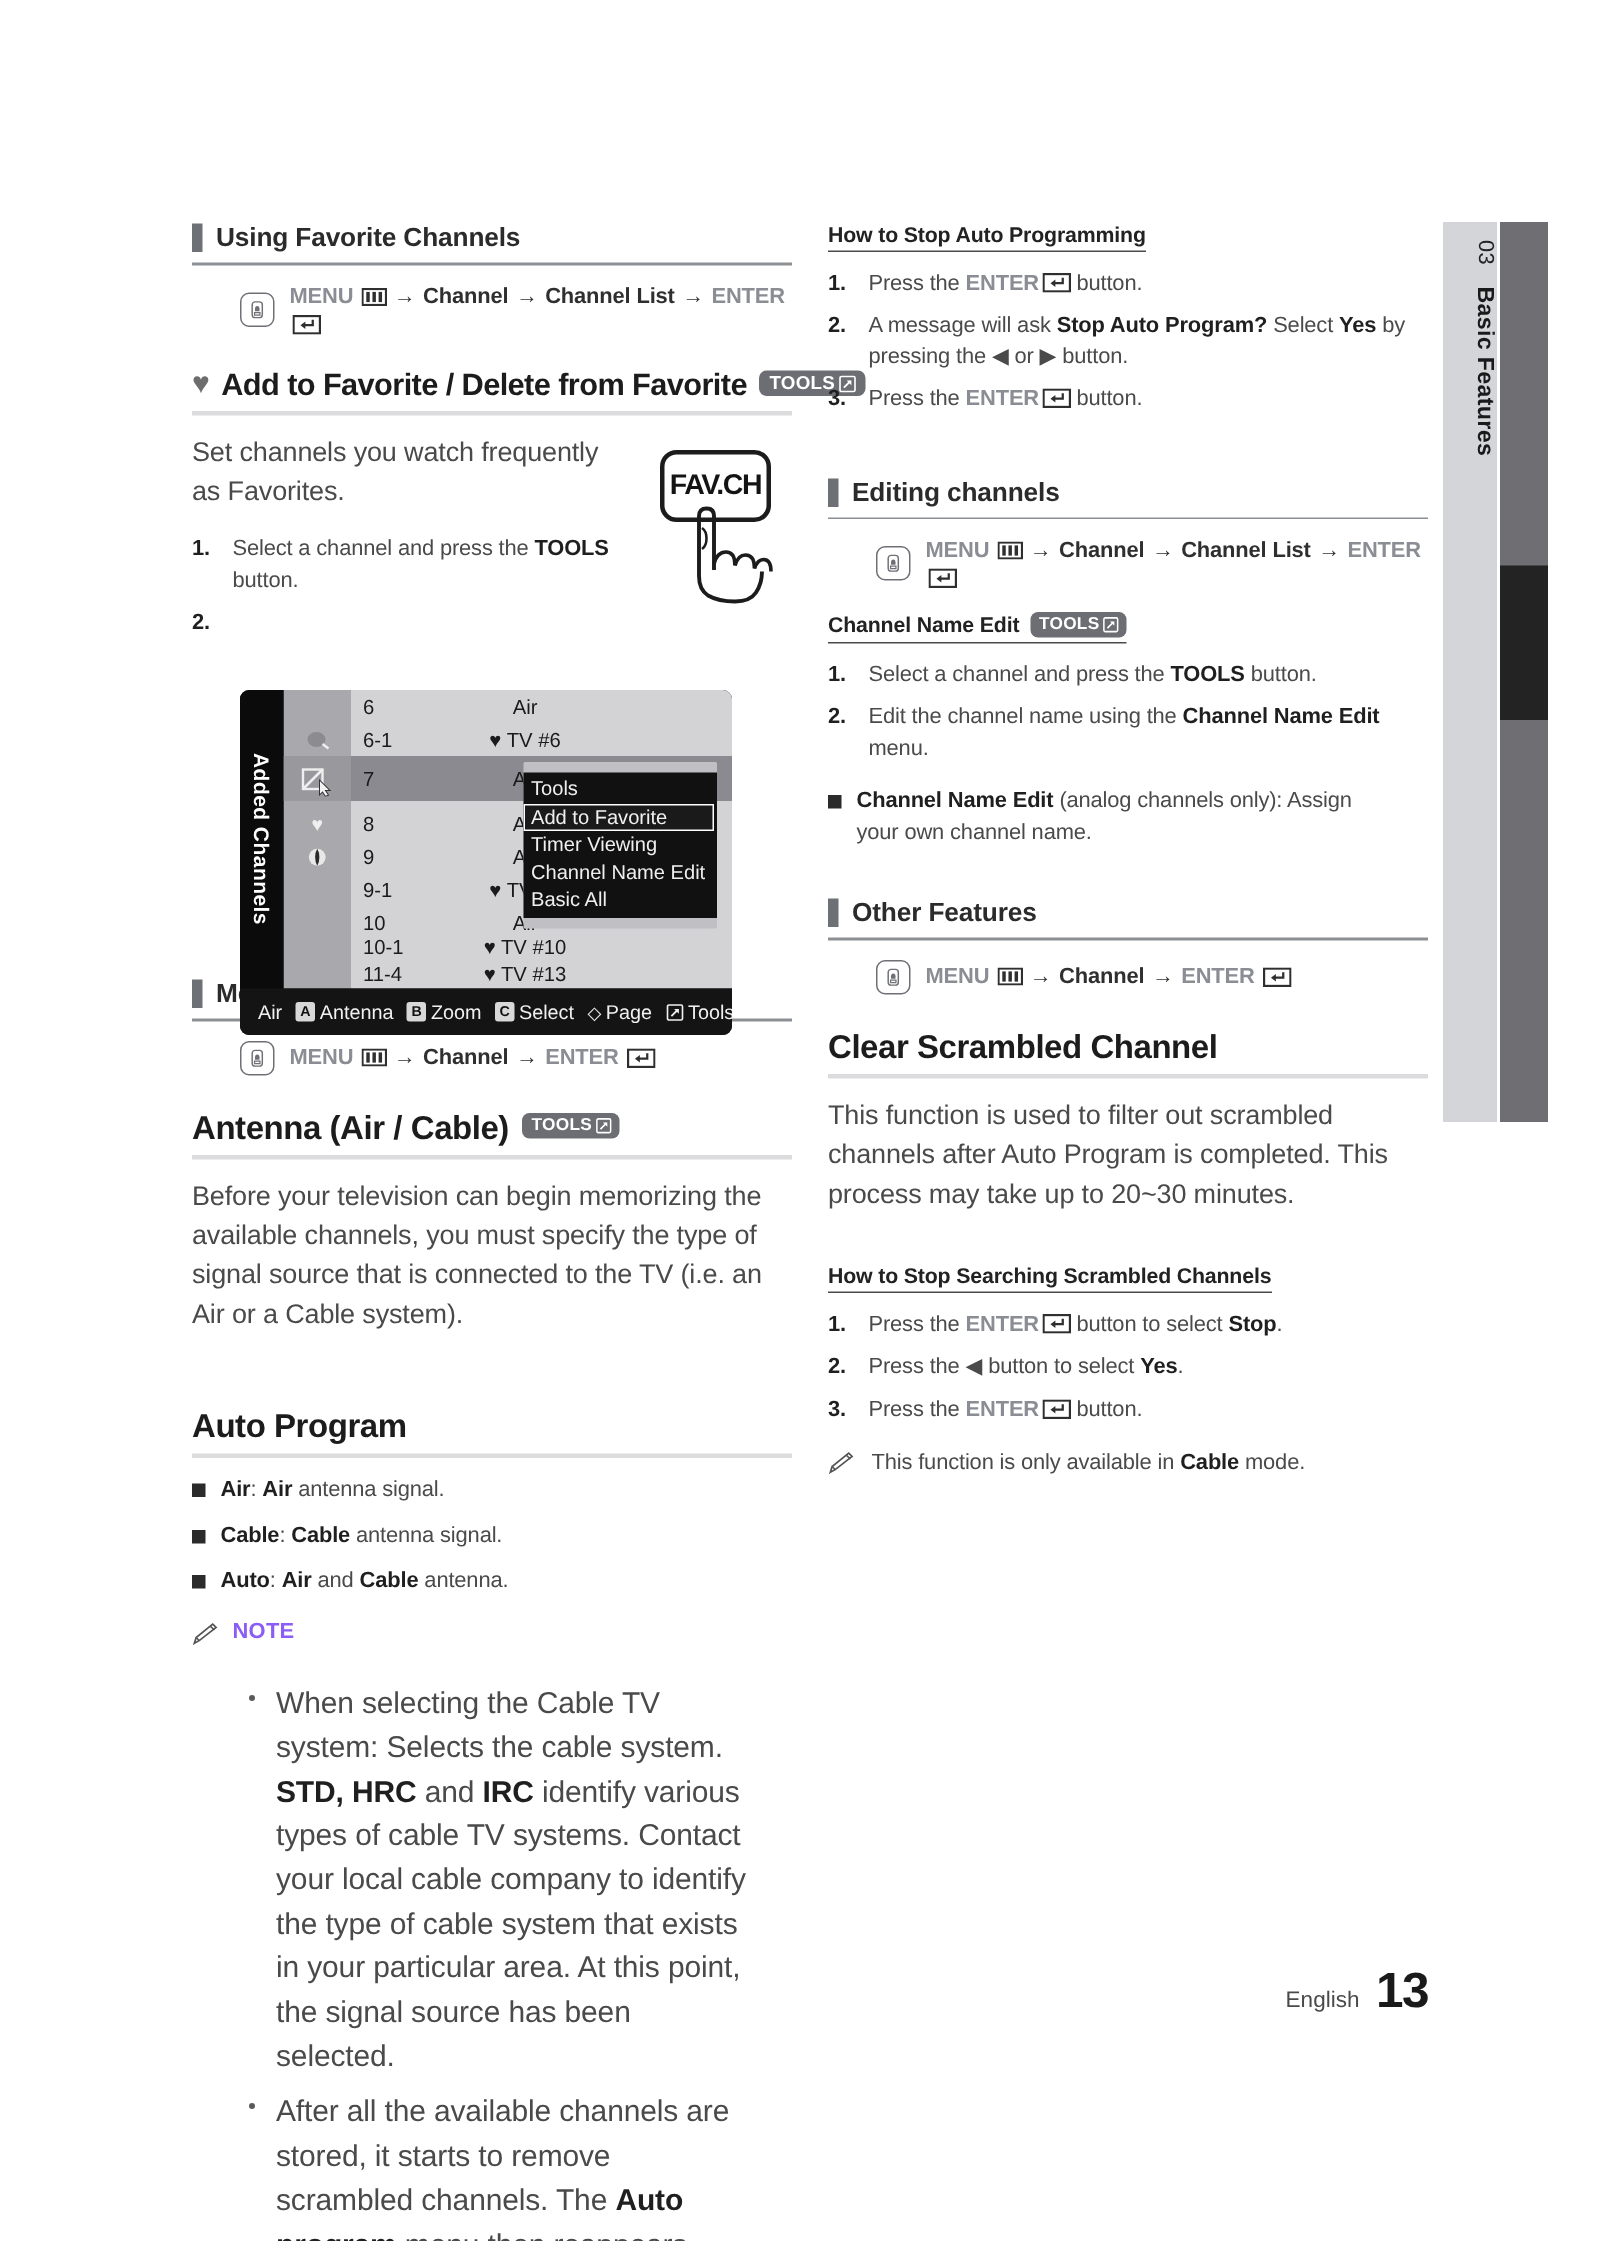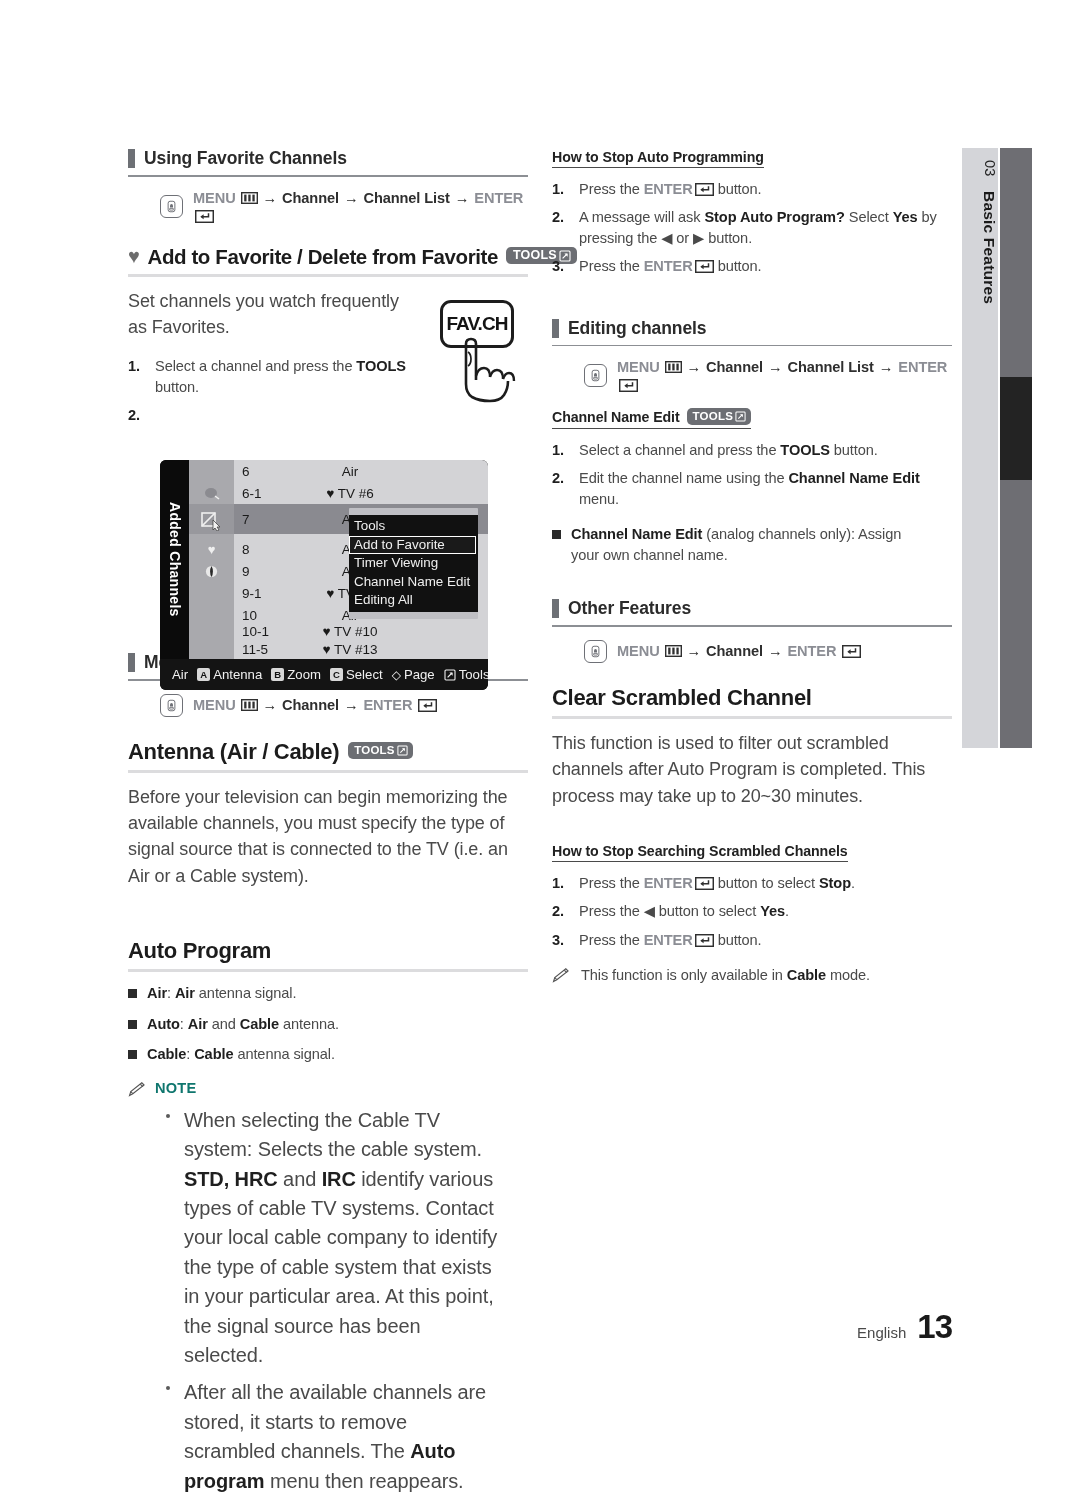--- a/index.html
+++ b/index.html
@@ -280,22 +280,22 @@
     border-radius: 50%;
     margin-top: 8px;
   }
 
   .note-head {
     display: flex;
     align-items: center;
     gap: 8px;
     font-size: 14.6px;
     font-weight: bold;
-    color: #0f766e;
-    margin: 2px 0 9px 0;
+    color: #8b5cf6;
+    margin: 2px 0 25px 0;
     letter-spacing: 0.2px;
   }
   .note-line {
     display: flex;
     gap: 10px;
     font-size: 14.6px;
     line-height: 1.45;
     color: #4a4a4a;
     margin-top: 12px;
     letter-spacing: -0.1px;
@@ -609,25 +609,25 @@
     </div>
     <div class="rule-light"></div>
 
     <ul class="sq">
       <li>
           <span class="sq"></span>
           <span><b>Air</b>: <b>Air</b> antenna signal.</span>
         </li>
       <li>
           <span class="sq"></span>
+          <span><b>Cable</b>: <b>Cable</b> antenna signal.</span>
+        </li>
+      <li>
+          <span class="sq"></span>
           <span><b>Auto</b>: <b>Air</b> and <b>Cable</b> antenna.</span>
-        </li>
-      <li>
-          <span class="sq"></span>
-          <span><b>Cable</b>: <b>Cable</b> antenna signal.</span>
         </li>
     </ul>
 
     <div class="note-head">
       <svg class="pencil" viewBox="0 0 20 16">
         <path d="M1.5 14.5 L5 12.5 L17 3.2 L14.6 0.8 L2.8 10.3 z" fill="none" stroke="#555" stroke-width="1.2"></path>
         <path d="M2.8 10.3 L5 12.5" stroke="#555" stroke-width="1.1"></path>
         <path d="M13 2.4 L15.8 5" stroke="#555" stroke-width="1.1"></path>
       </svg>
       <span>NOTE</span>
@@ -696,21 +696,21 @@
       </div>
     <div class="shot-row" style="top:144px;">
         <span class="cn">10</span>
         <span class="nm">Air</span>
       </div>
     <div class="shot-row" style="top:160px;">
         <span class="cn">10-1</span>
         <span class="nm"><span>♥</span> <span>TV #10</span></span>
       </div>
     <div class="shot-row" style="top:178px;">
-        <span class="cn">11-5</span>
+        <span class="cn">11-4</span>
         <span class="nm"><span>♥</span> <span>TV #13</span></span>
       </div>
 
     <div class="shot-icon" style="top:22px;">
       <svg width="20" height="16" viewBox="0 0 20 16">
           <ellipse cx="9" cy="8" rx="6" ry="5" fill="#8b8b90"></ellipse>
           <path d="M13 11 l4 3" stroke="#f0f0f0" stroke-width="1.5"></path>
         </svg>
     </div>
     <div class="shot-icon" style="top:50px;">
@@ -729,21 +729,21 @@
           <path d="M7.5 1.9 a5 8 0 0 0 0 11.2 a5 8 0 0 0 0-11.2" fill="#2a2a2a"></path>
         </svg>
     </div>
 
     <div class="shot-popup">
       <div class="shot-popup-inner">
         <div class="shot-mi">Tools</div>
         <div class="shot-mi sel">Add to Favorite</div>
         <div class="shot-mi">Timer Viewing</div>
         <div class="shot-mi">Channel Name Edit</div>
-        <div class="shot-mi">Editing All</div>
+        <div class="shot-mi">Basic All</div>
       </div>
     </div>
 
     <div class="shot-bottom">
       <span>Air</span>
       <span class="bi">
           <span class="keycap">A</span>
           <span>Antenna</span>
         </span>
       <span class="bi">

